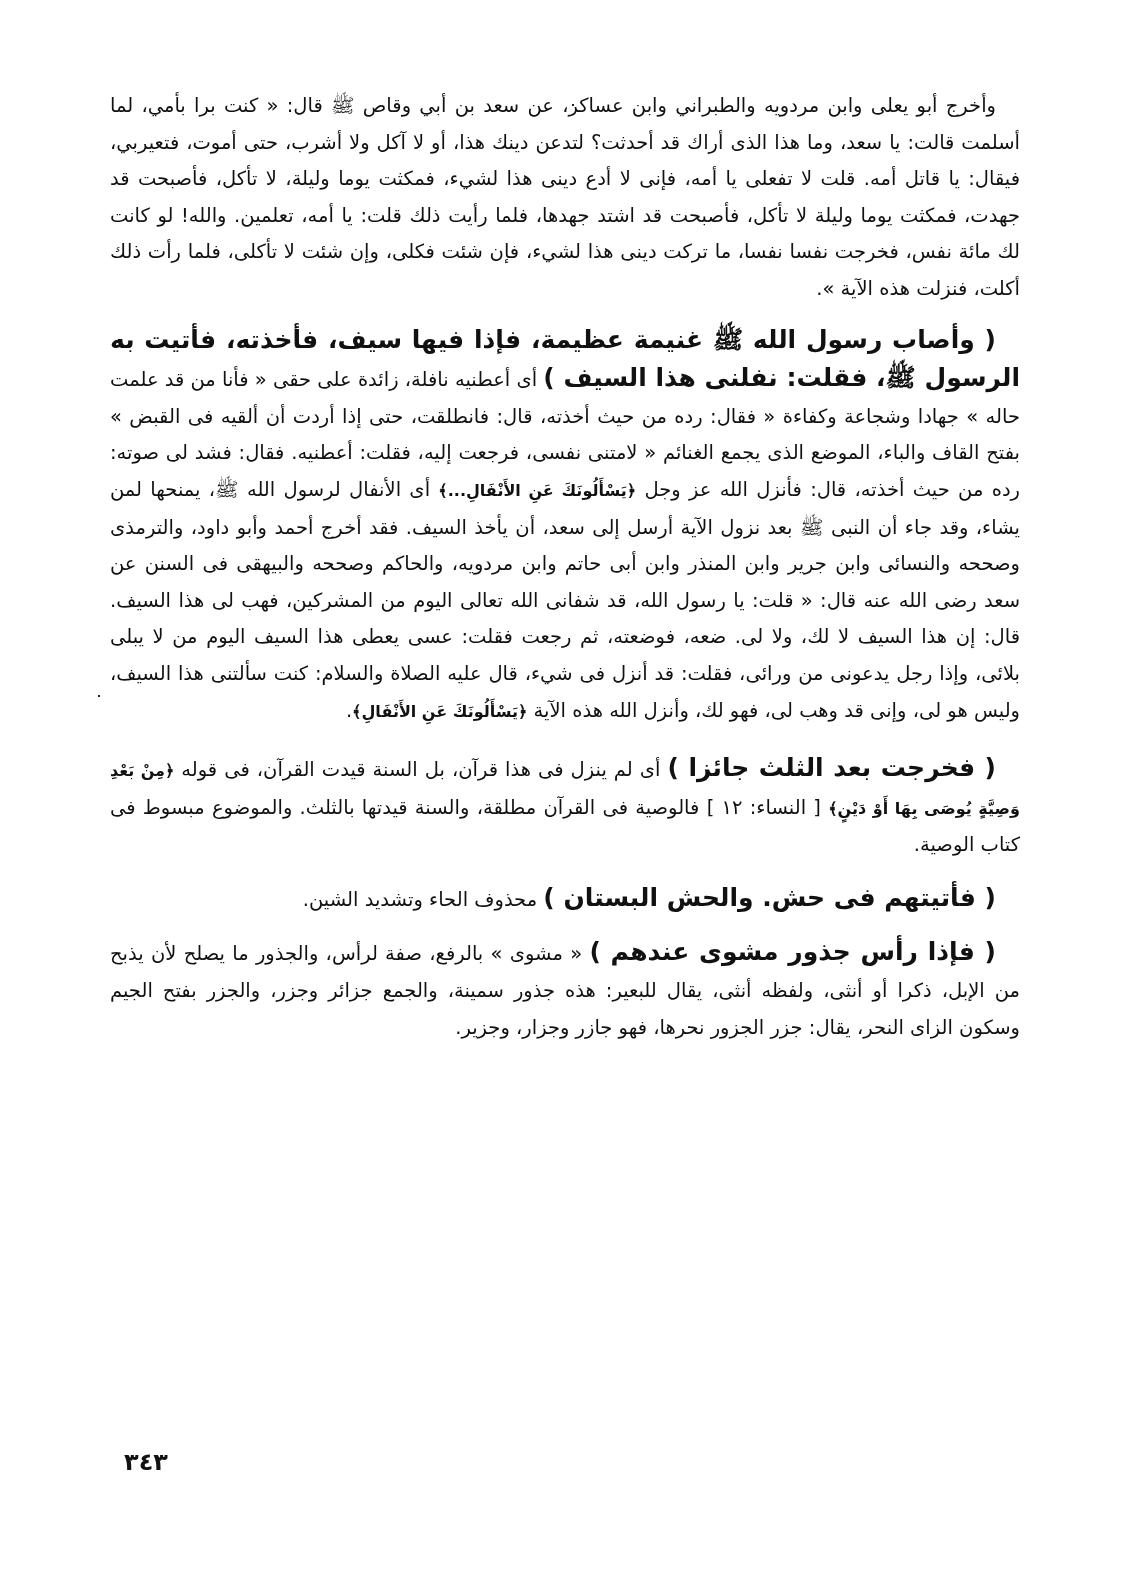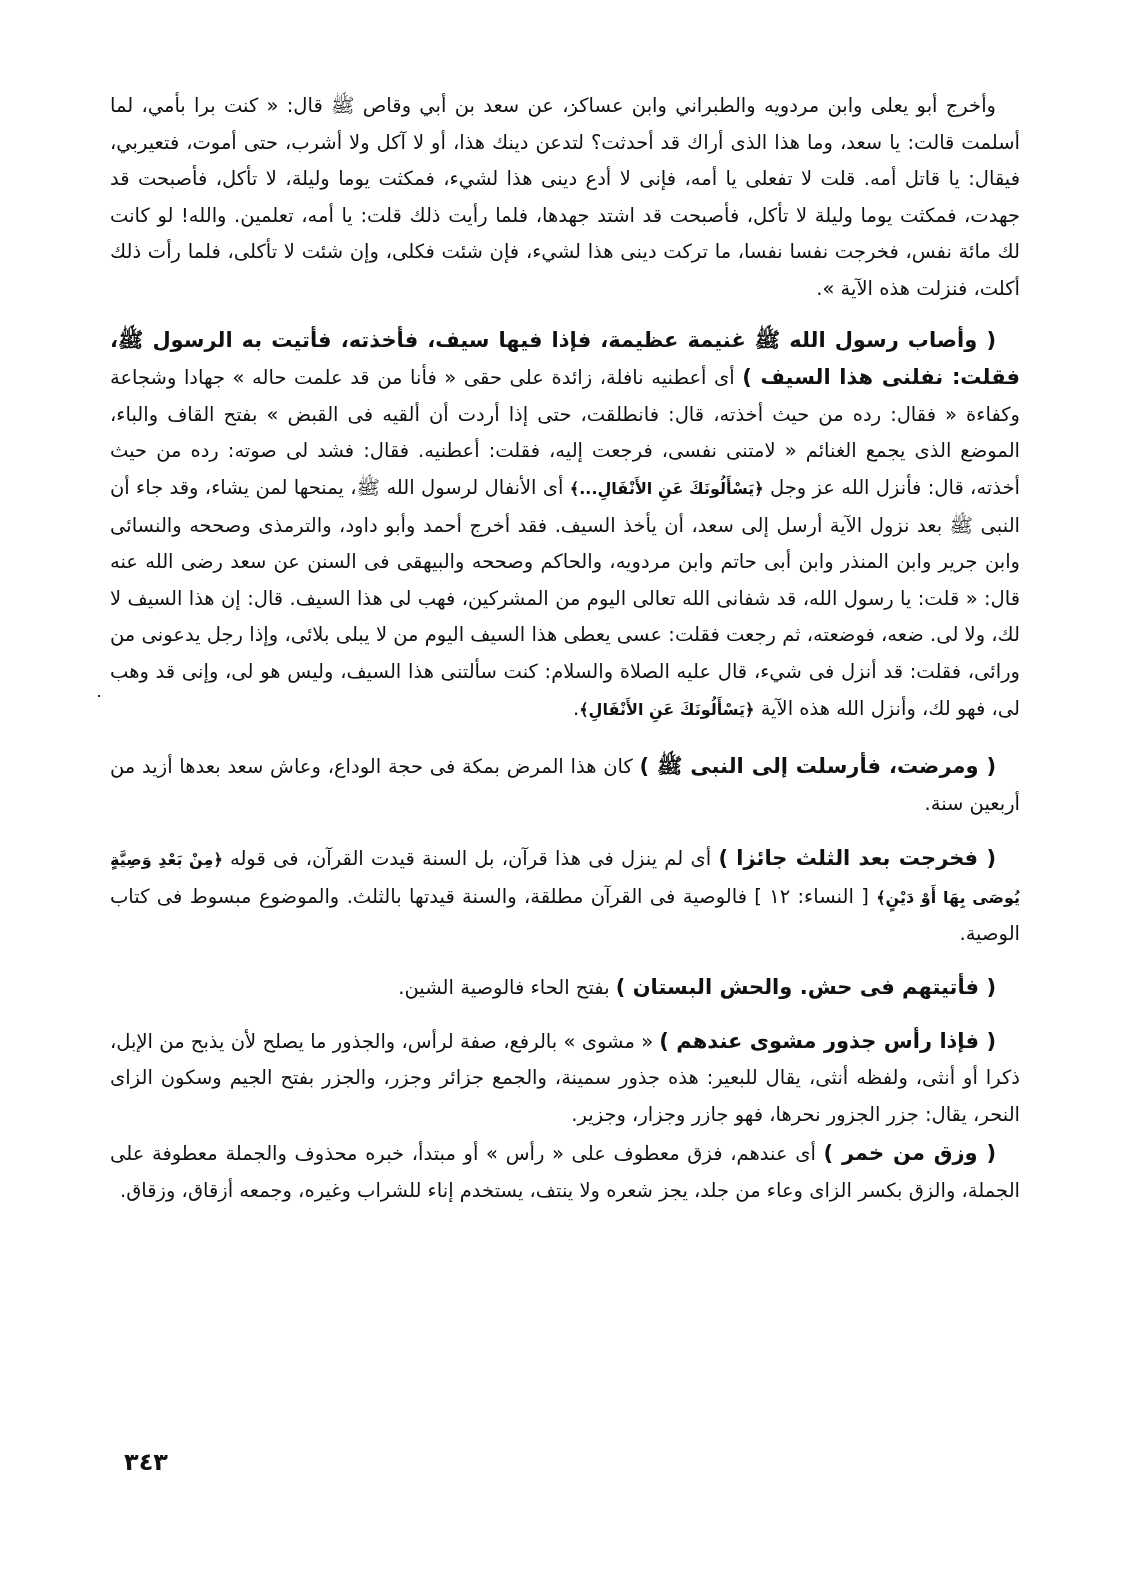--- a/index.html
+++ b/index.html
@@ -27,21 +27,21 @@
     .para {
       font-size: 19.5px;
       line-height: 36.6px;
       margin: 0 0 16px 0;
     }
     .para.first-indent {
       text-indent: 24px;
     }
     .heading {
       font-weight: bold;
-      font-size: 21px;
+      font-size: 25px;
     }
     .ayah {
       font-weight: bold;
       font-size: 16px;
     }
     .p1 { margin-bottom: 14px; }
     .p-saad { margin-bottom: 20px; }
     .p-mard { margin-bottom: 18px; }
     .p-thulth { margin-bottom: 16px; }
     .p-hash { margin-bottom: 16px; }
@@ -68,38 +68,32 @@
 <div class="page">
 
   <p class="para first-indent p1">
     <span>وأخرج أبو يعلى وابن مردويه والطبراني وابن عساكر، عن سعد بن أبي وقاص ﷺ قال: « كنت برا بأمي، لما أسلمت قالت: يا سعد، وما هذا الذى أراك قد أحدثت؟ لتدعن دينك هذا، أو لا آكل ولا أشرب، حتى أموت، فتعيربي، فيقال: يا قاتل أمه. قلت لا تفعلى يا أمه، فإنى لا أدع دينى هذا لشيء، فمكثت يوما وليلة، لا تأكل، فأصبحت قد جهدت، فمكثت يوما وليلة لا تأكل، فأصبحت قد اشتد جهدها، فلما رأيت ذلك قلت: يا أمه، تعلمين. والله! لو كانت لك مائة نفس، فخرجت نفسا نفسا، ما تركت دينى هذا لشيء، فإن شئت فكلى، وإن شئت لا تأكلى، فلما رأت ذلك أكلت، فنزلت هذه الآية ».</span>
   </p>
 
   <p class="para first-indent p-saad">
     <span class="heading">( وأصاب رسول الله ﷺ غنيمة عظيمة، فإذا فيها سيف، فأخذته، فأتيت به الرسول ﷺ، فقلت: نفلنى هذا السيف )</span><span> أى أعطنيه نافلة، زائدة على حقى « فأنا من قد علمت حاله » جهادا وشجاعة وكفاءة « فقال: رده من حيث أخذته، قال: فانطلقت، حتى إذا أردت أن ألقيه فى القبض » بفتح القاف والباء، الموضع الذى يجمع الغنائم « لامتنى نفسى، فرجعت إليه، فقلت: أعطنيه. فقال: فشد لى صوته: رده من حيث أخذته، قال: فأنزل الله عز وجل </span><span class="ayah">﴿يَسْأَلُونَكَ عَنِ الأَنْفَالِ...﴾</span><span> أى الأنفال لرسول الله ﷺ، يمنحها لمن يشاء، وقد جاء أن النبى ﷺ بعد نزول الآية أرسل إلى سعد، أن يأخذ السيف. فقد أخرج أحمد وأبو داود، والترمذى وصححه والنسائى وابن جرير وابن المنذر وابن أبى حاتم وابن مردويه، والحاكم وصححه والبيهقى فى السنن عن سعد رضى الله عنه قال: « قلت: يا رسول الله، قد شفانى الله تعالى اليوم من المشركين، فهب لى هذا السيف. قال: إن هذا السيف لا لك، ولا لى. ضعه، فوضعته، ثم رجعت فقلت: عسى يعطى هذا السيف اليوم من لا يبلى بلائى، وإذا رجل يدعونى من ورائى، فقلت: قد أنزل فى شيء، قال عليه الصلاة والسلام: كنت سألتنى هذا السيف، وليس هو لى، وإنى قد وهب لى، فهو لك، وأنزل الله هذه الآية </span><span class="ayah">﴿يَسْأَلُونَكَ عَنِ الأَنْفَالِ﴾</span><span>.</span>
   </p>
 
-  <p class="para first-indent p-mard">
-    <span class="heading">( ومرضت، فأرسلت إلى النبى ﷺ )</span><span> كان هذا المرض بمكة فى حجة الوداع، وعاش سعد بعدها أزيد من أربعين سنة.</span>
-  </p>
 
   <p class="para first-indent p-thulth">
     <span class="heading">( فخرجت بعد الثلث جائزا )</span><span> أى لم ينزل فى هذا قرآن، بل السنة قيدت القرآن، فى قوله </span><span class="ayah">﴿مِنْ بَعْدِ وَصِيَّةٍ يُوصَى بِهَا أَوْ دَيْنٍ﴾</span><span> [ النساء: ١٢ ] فالوصية فى القرآن مطلقة، والسنة قيدتها بالثلث. والموضوع مبسوط فى كتاب الوصية.</span>
   </p>
 
   <p class="para first-indent p-hash">
-    <span class="heading">( فأتيتهم فى حش. والحش البستان )</span><span> بفتح الحاء فالوصية الشين.</span>
+    <span class="heading">( فأتيتهم فى حش. والحش البستان )</span><span> محذوف الحاء وتشديد الشين.</span>
   </p>
 
   <p class="para first-indent p-ras">
     <span class="heading">( فإذا رأس جذور مشوى عندهم )</span><span> « مشوى » بالرفع، صفة لرأس، والجذور ما يصلح لأن يذبح من الإبل، ذكرا أو أنثى، ولفظه أنثى، يقال للبعير: هذه جذور سمينة، والجمع جزائر وجزر، والجزر بفتح الجيم وسكون الزاى النحر، يقال: جزر الجزور نحرها، فهو جازر وجزار، وجزير.</span>
   </p>
 
-  <p class="para first-indent">
-    <span class="heading">( وزق من خمر )</span><span> أى عندهم، فزق معطوف على « رأس » أو مبتدأ، خبره محذوف والجملة معطوفة على الجملة، والزق بكسر الزاى وعاء من جلد، يجز شعره ولا ينتف، يستخدم إناء للشراب وغيره، وجمعه أزقاق، وزقاق.</span>
-  </p>
 
 </div>
 
 <div class="page-number">٣٤٣</div>
 
 <div class="stray-dot" style="left:572px; top:104px;"></div>
 <div class="stray-dot" style="left:98px; top:695px;"></div>
 
 </body></html>

